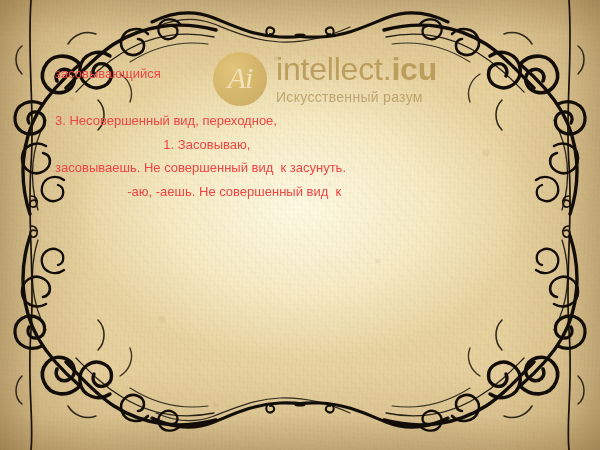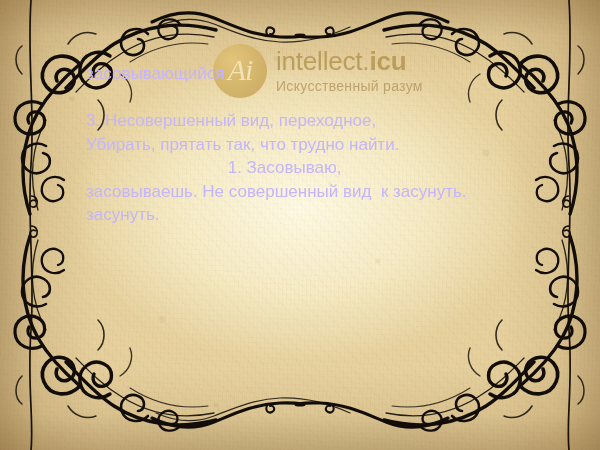--- a/index.html
+++ b/index.html
@@ -87,21 +87,21 @@
   .orn-bl { left: 2px;   top: 234px; transform: scaleY(-1); }
   .orn-br { left: 382px; top: 234px; transform: scale(-1,-1); }
 
   .orn-top    { left: 150px; top: 6px; }
   .orn-bottom { left: 150px; top: 382px; transform: scaleY(-1); }
 
   
   .watermark {
     position: absolute;
     left: 213px;
-    top: 44px;
+    top: 52px;
     display: flex;
     align-items: center;
     gap: 9px;
     pointer-events: none;
   }
   .wm-badge {
     position: relative;
     width: 54px;
     height: 54px;
     border-radius: 50%;
@@ -116,45 +116,44 @@
     font-family: "Liberation Serif", serif;
     font-size: 30px;
     font-style: italic;
     color: rgba(243,228,186,0.95);
     letter-spacing: -1px;
     line-height: 1;
     margin-top: -2px;
   }
   .wm-textblock { display: flex; flex-direction: column; }
   .wm-title {
-    font-size: 26px;
+    font-size: 32px;
     line-height: 1.04;
     color: rgba(176,144,74,0.78);
     letter-spacing: -0.2px;
     white-space: nowrap;
   }
   .wm-title .b { font-weight: bold; }
   .wm-sub {
     font-size: 14px;
     color: rgba(171,143,86,0.72);
     letter-spacing: 0.3px;
     margin-top: 2px;
     white-space: nowrap;
   }
 
   
   .article {
     position: absolute;
     left: 55px;
     top: 62px;
     width: 488px;
-    font-size: 17px;
+    font-size: 13px;
     line-height: 23.5px;
-    color: #c4b5fd;
-    margin-left: 31px;
+    color: #ef4444;
   }
   .article .ln { white-space: pre-wrap; }
   .article .headword { margin-bottom: 23.5px; }
 </style>
 </head>
 <body>
 
 <div id="page">
 
   <div class="parchment-base"></div>
@@ -300,19 +299,18 @@
     </div>
     <div class="wm-textblock">
       <div class="wm-title"><span>intellect.</span><span class="b">icu</span></div>
       <div class="wm-sub">Искусственный  разум</div>
     </div>
   </div>
 
   <div class="article">
     <div class="ln headword">засовывающийся</div>
     <div class="ln">3. Несовершенный вид, переходное,</div>
-    <div class="ln">Убирать, прятать так, что трудно найти.</div>
     <div class="ln">                              1. Засовываю,</div>
     <div class="ln">засовываешь. Не совершенный вид  к засунуть.</div>
-    <div class="ln">засунуть.</div>
+    <div class="ln">                    -аю, -аешь. Не совершенный вид  к</div>
   </div>
 
 </div>
 
 </body></html>

